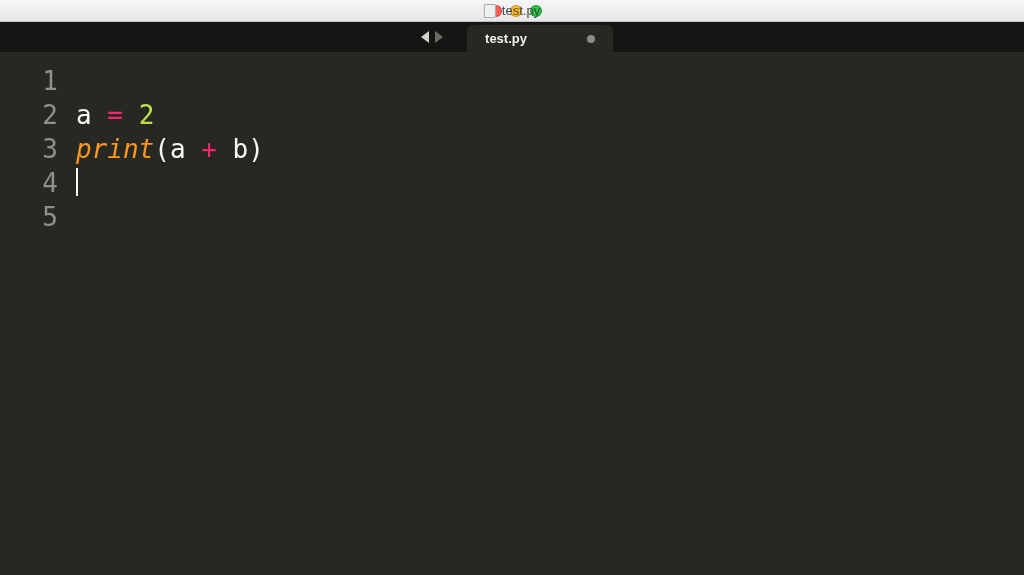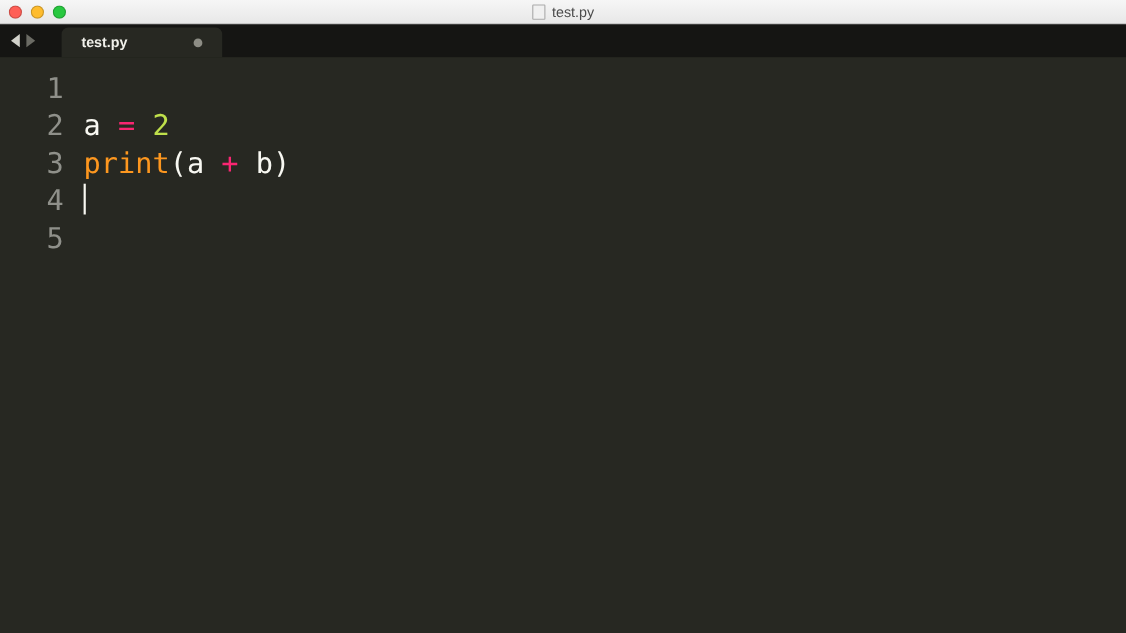--- a/index.html
+++ b/index.html
@@ -1,15 +1,15 @@
 <!DOCTYPE html>
 <html><head>
   <meta charset="utf-8">
   <style>
-    * { margin: 0; padding: 0; box-sizing: border-box; }
+    * { margin: 0; padding: 0; box-sizing: border-box; justify-content: center; }
     html, body { width: 1024px; height: 575px; overflow: hidden; font-family: "Helvetica Neue", Arial, sans-serif; }
     
     
     .titlebar {
       height: 22px;
       background: linear-gradient(to bottom, #f6f6f6, #e8e8e8);
       border-bottom: 1px solid #c2c2c2;
       display: flex;
       align-items: center;
       position: relative;
@@ -119,21 +119,21 @@
       padding-right: 14px;
       white-space: pre;
     }
     .code { flex: 1; position: relative; }
     .code .row { padding-left: 4px; padding-right: 0; }
     
     .tok-default  { color: #f8f8f2; }
     .tok-operator { color: #f92672; }
     .tok-number   { color: #ae81ff; color: #b7d83a; } 
     .tok-number   { color: #bfe04b; }
-    .tok-builtin  { color: #fd971f; }
+    .tok-builtin  { color: #fd971f; font-style: italic; }
     .tok-paren    { color: #f8f8f2; }
     
     .cursor {
       display: inline-block;
       width: 2px; height: 28px;
       background: #f8f8f2;
       vertical-align: -4px;
       margin-left: 0;
     }
   </style>

